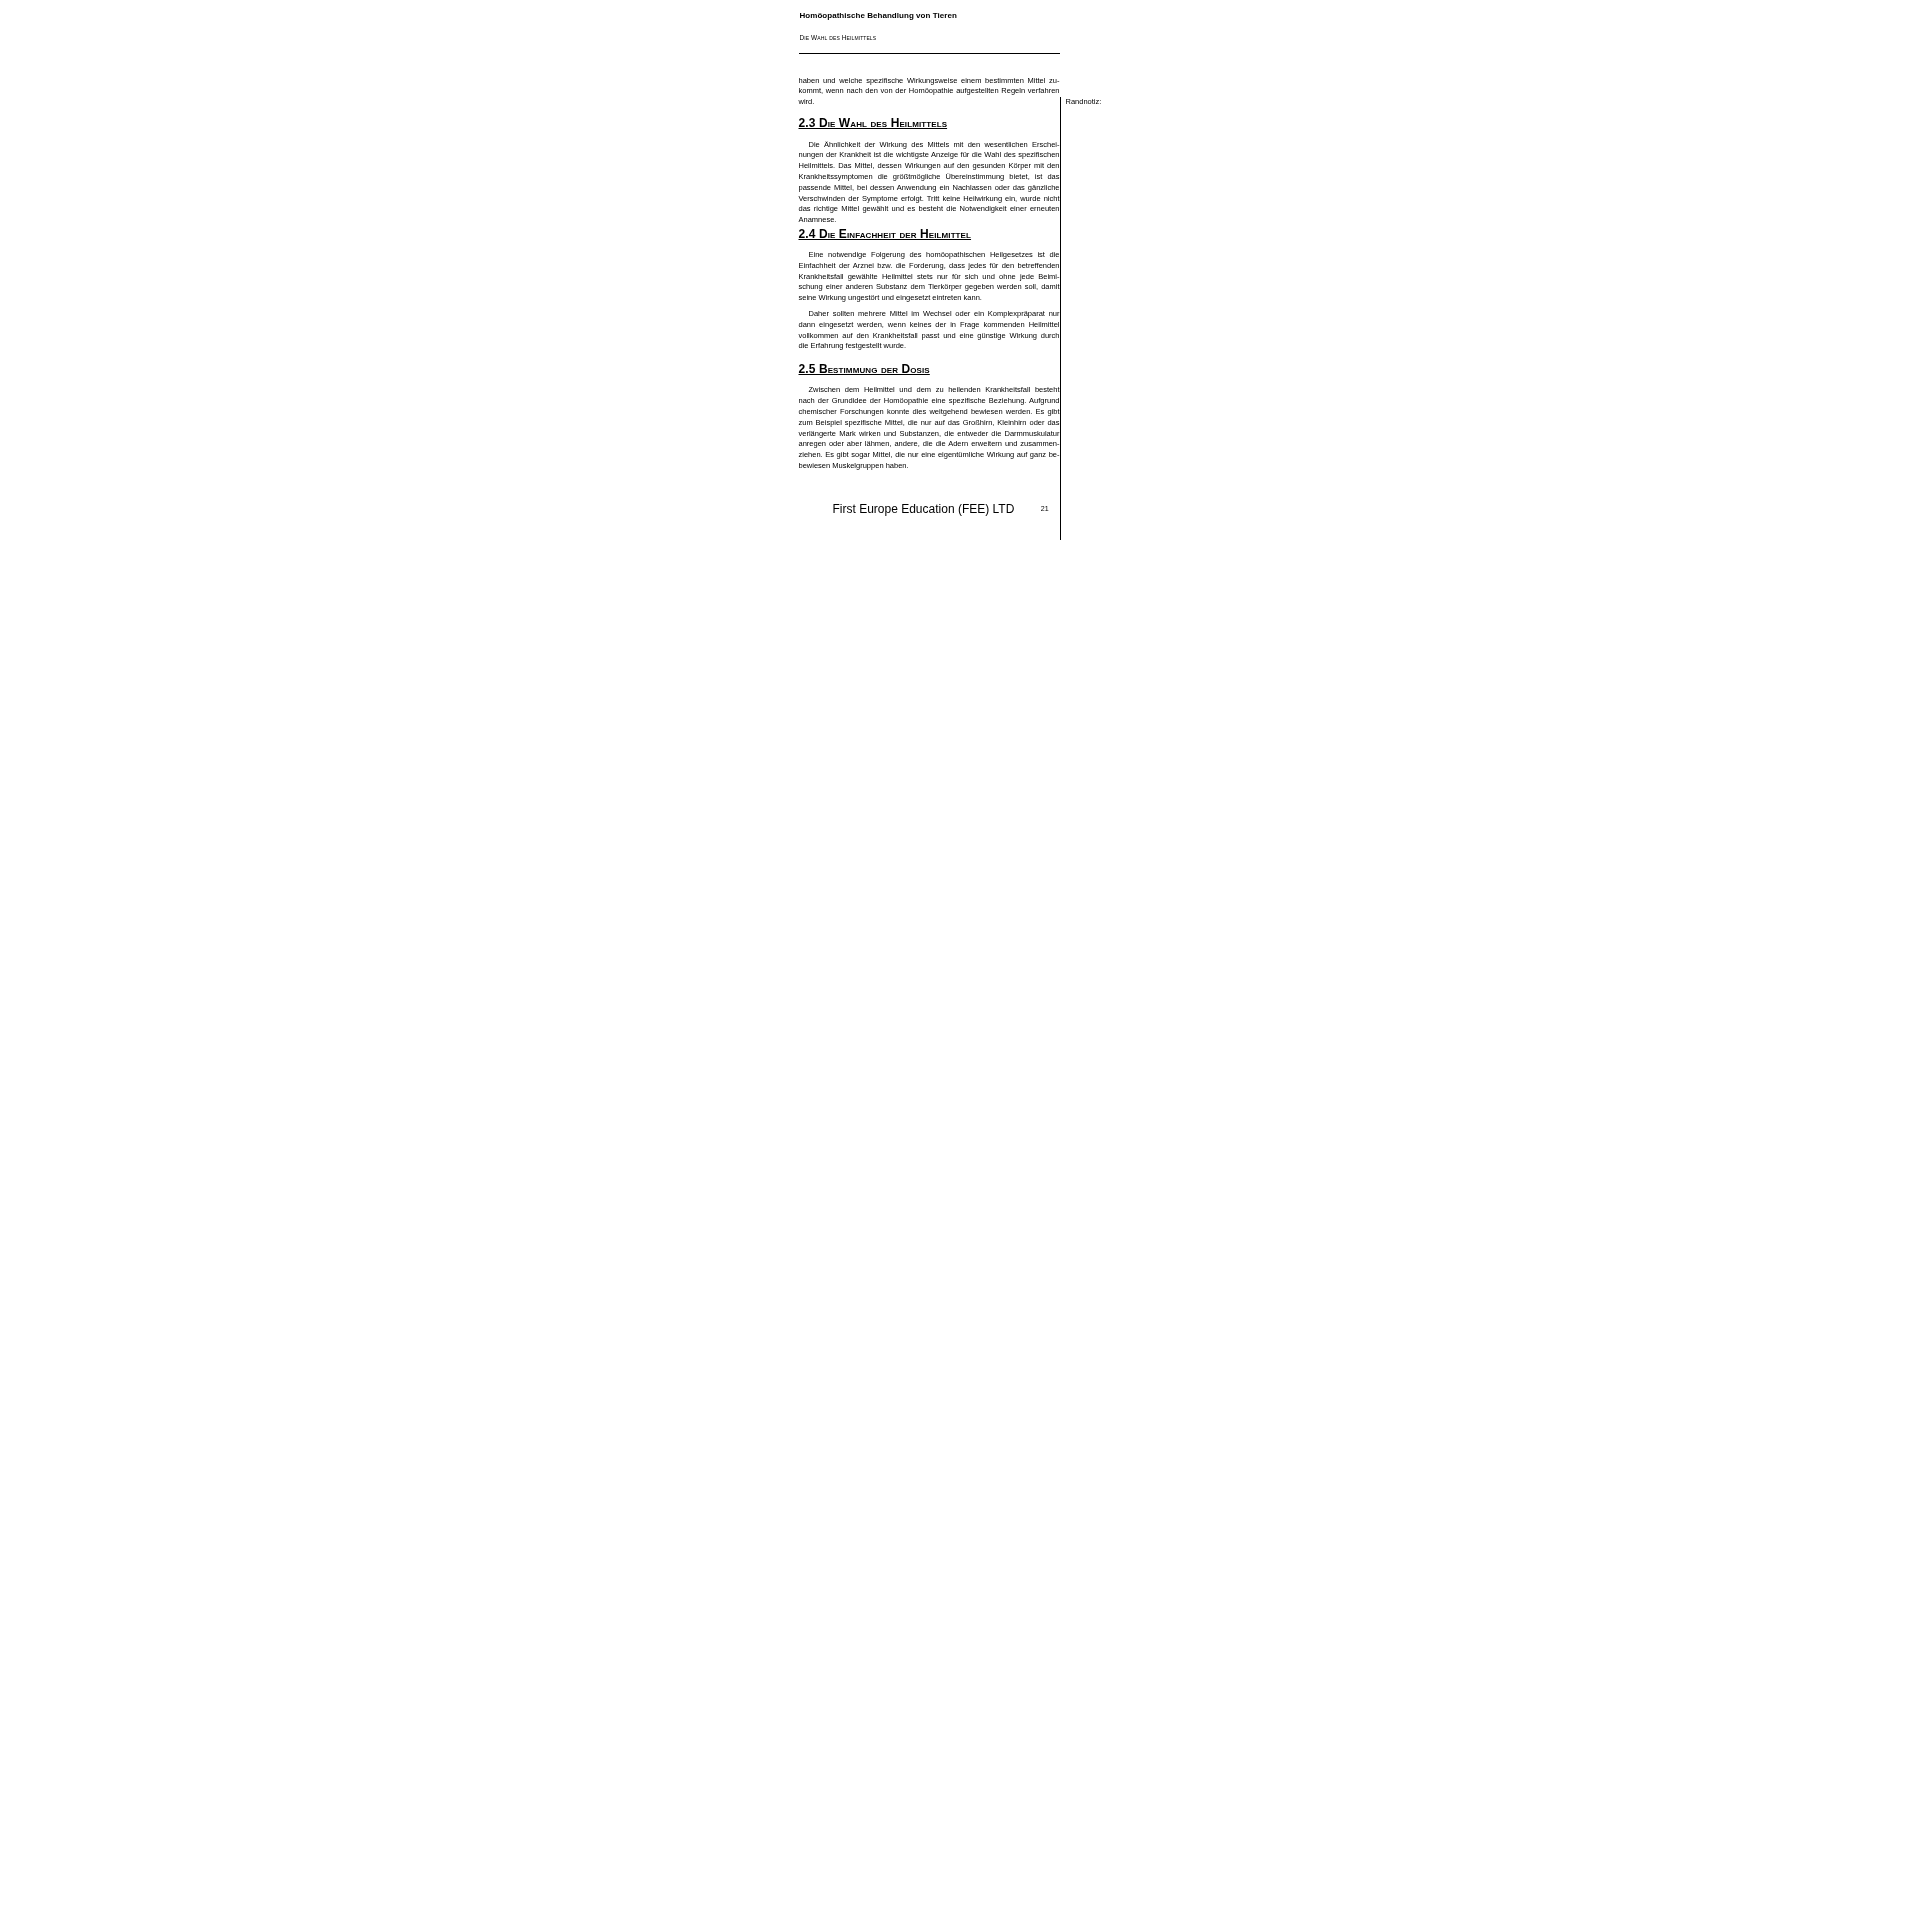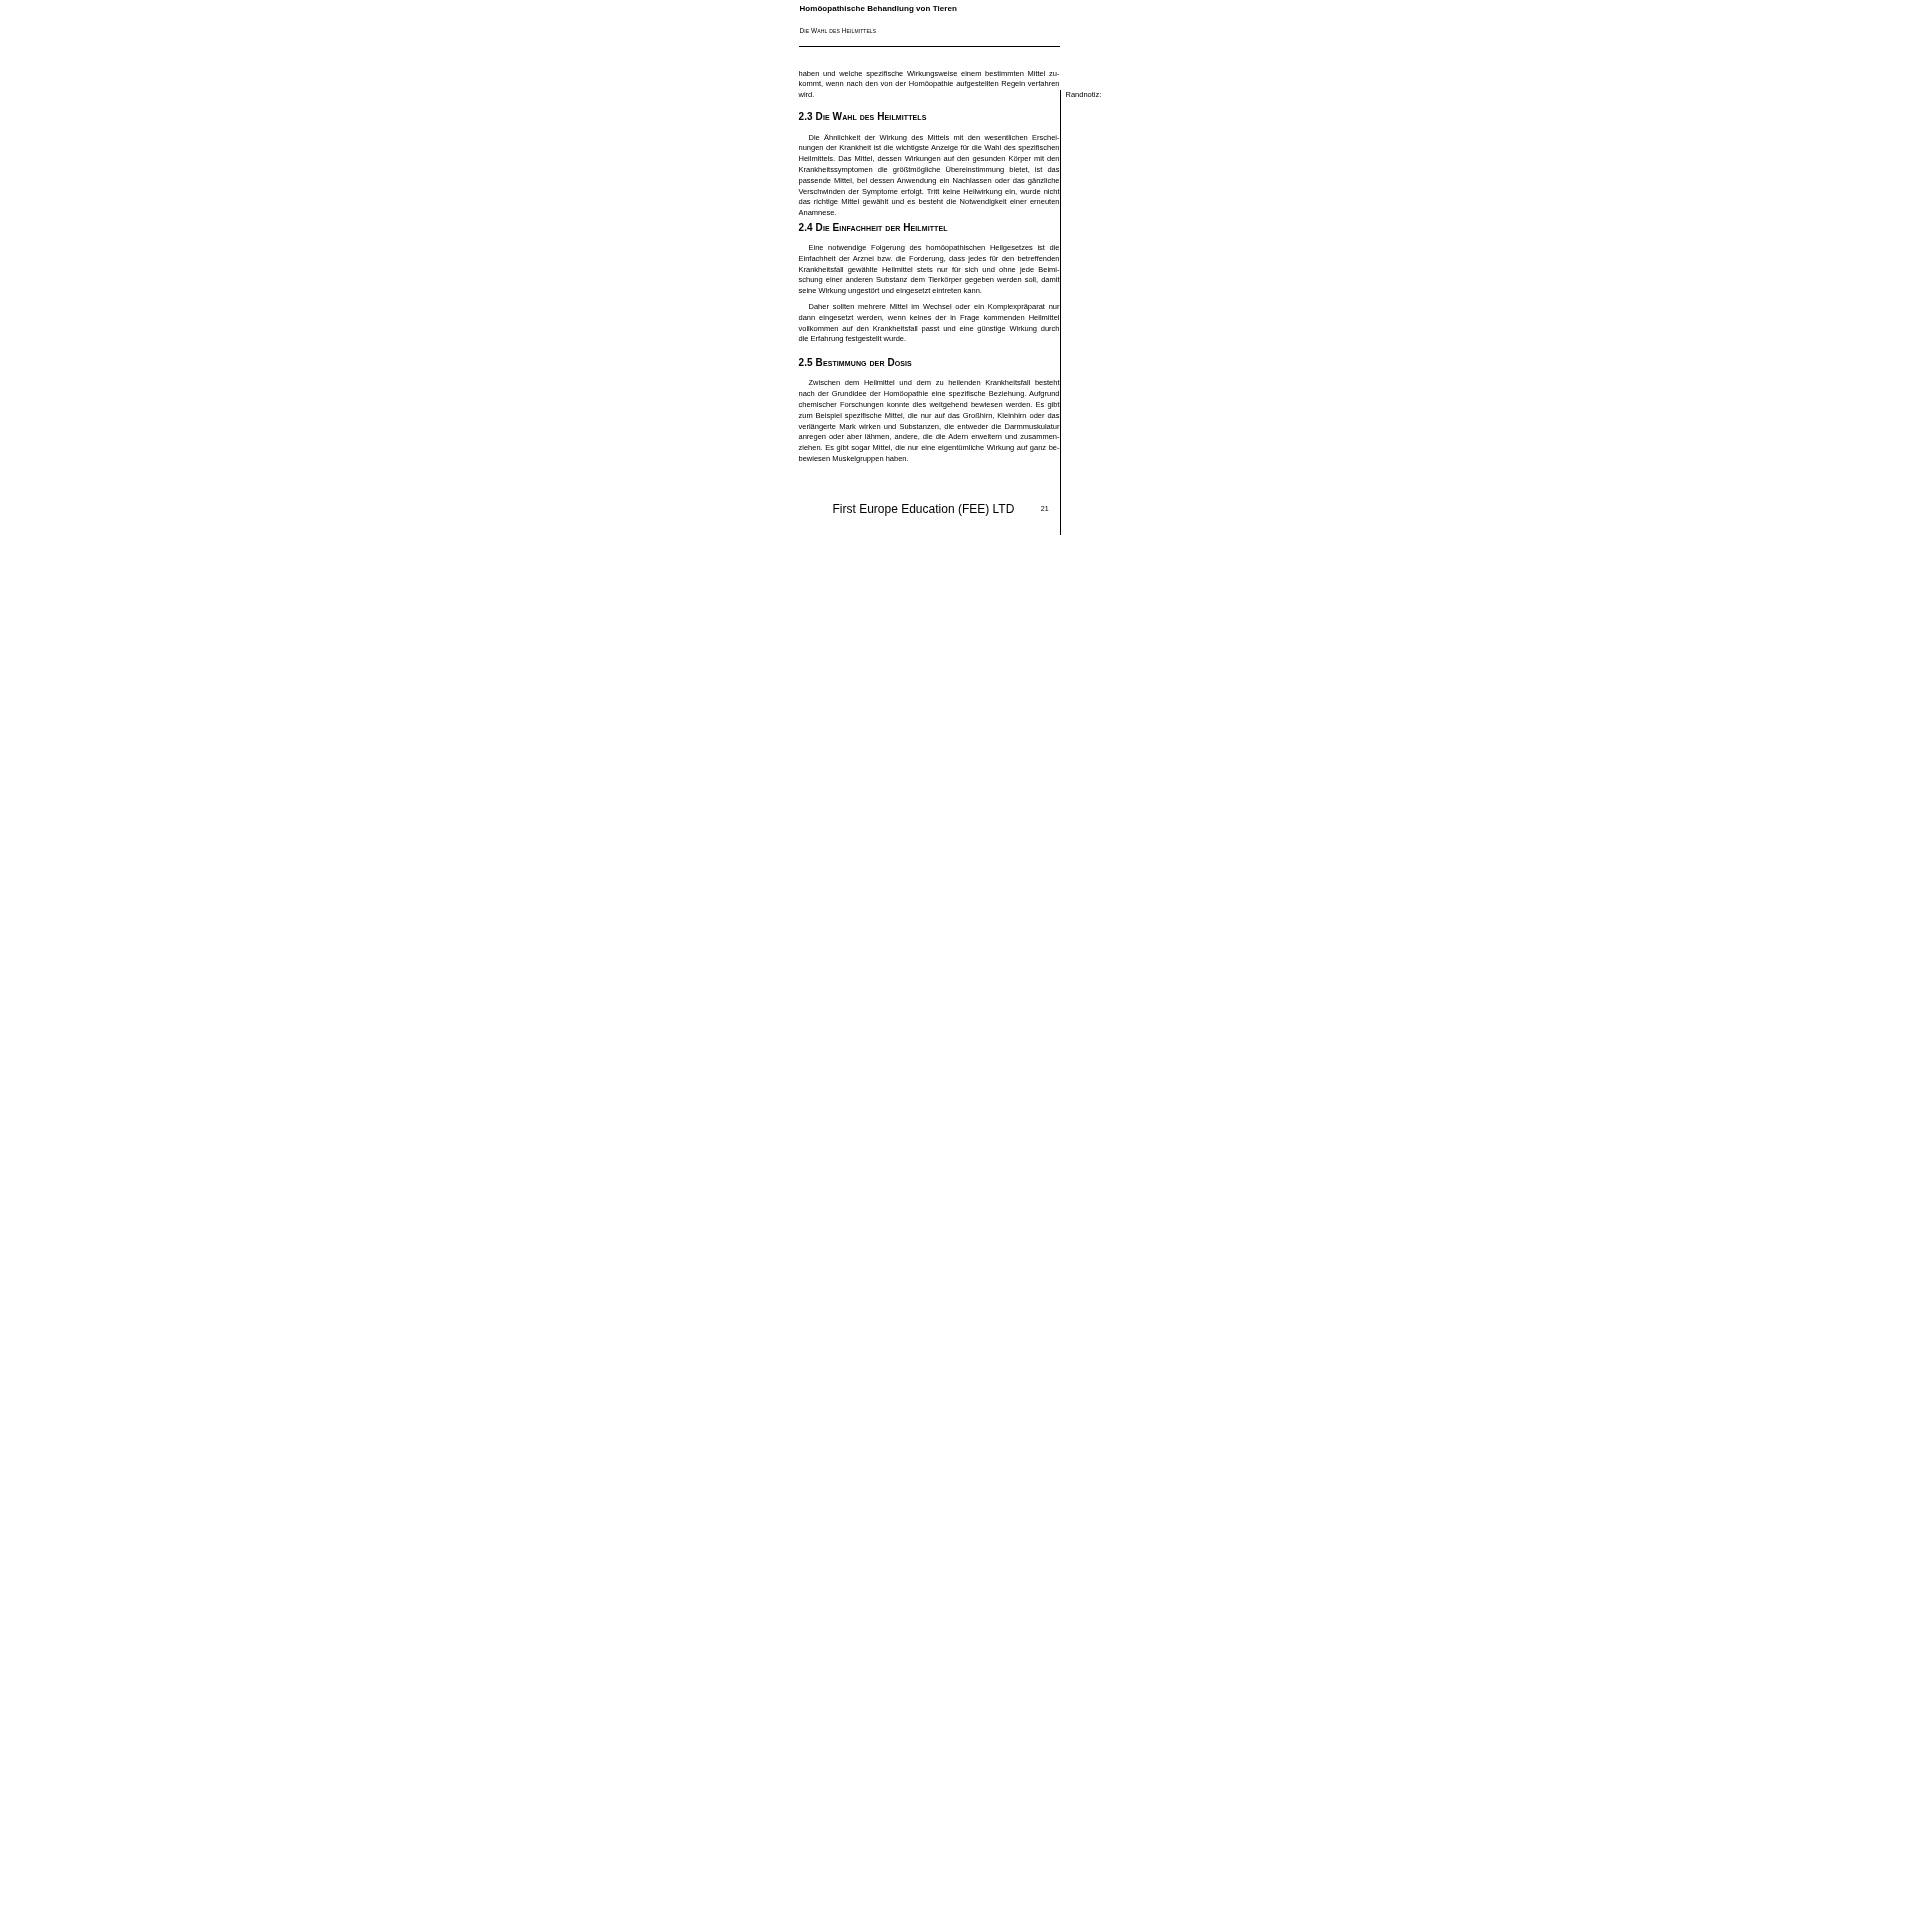--- a/index.html
+++ b/index.html
@@ -10,21 +10,21 @@
   .page {
     position: relative;
     width: 382px;
     height: 540px;
     margin: 0 auto;
     background: #ffffff;
     color: #000000;
     font-family: "Liberation Sans", "DejaVu Sans", sans-serif;
     overflow: hidden;
     box-sizing: border-box;
-    padding-top: 4px;
+    padding-top: 11px;
   }
   .page-title {
     margin-left: 36px;
     font-size: 8px;
     font-weight: bold;
     line-height: 9.2px;
     letter-spacing: 0.04px;
   }
   .page-subtitle {
     margin-left: 36px;
@@ -57,25 +57,26 @@
     text-align-last: justify;
     white-space: normal;
   }
   .line.last {
     text-align-last: left;
   }
   .para.indent .line:first-child {
     text-indent: 10px;
   }
   .heading {
-    font-size: 10px;
+    font-size: 12px;
     font-weight: bold;
     font-variant: small-caps;
     line-height: 9.2px;
     letter-spacing: 0.1px;
+    text-decoration: underline;
   }
   
   .body-col > :nth-child(1) { margin-top: 21.6px; }
   .body-col > :nth-child(2) { margin-top: 10.8px; }
   .body-col > :nth-child(3) { margin-top: 11.6px; }
   .body-col > :nth-child(4) { margin-top: 4px; }
   .body-col > :nth-child(5) { margin-top: 10.8px; }
   .body-col > :nth-child(6) { margin-top: 5px; }
   .body-col > :nth-child(7) { margin-top: 12.3px; }
   .body-col > :nth-child(8) { margin-top: 11.6px; }

